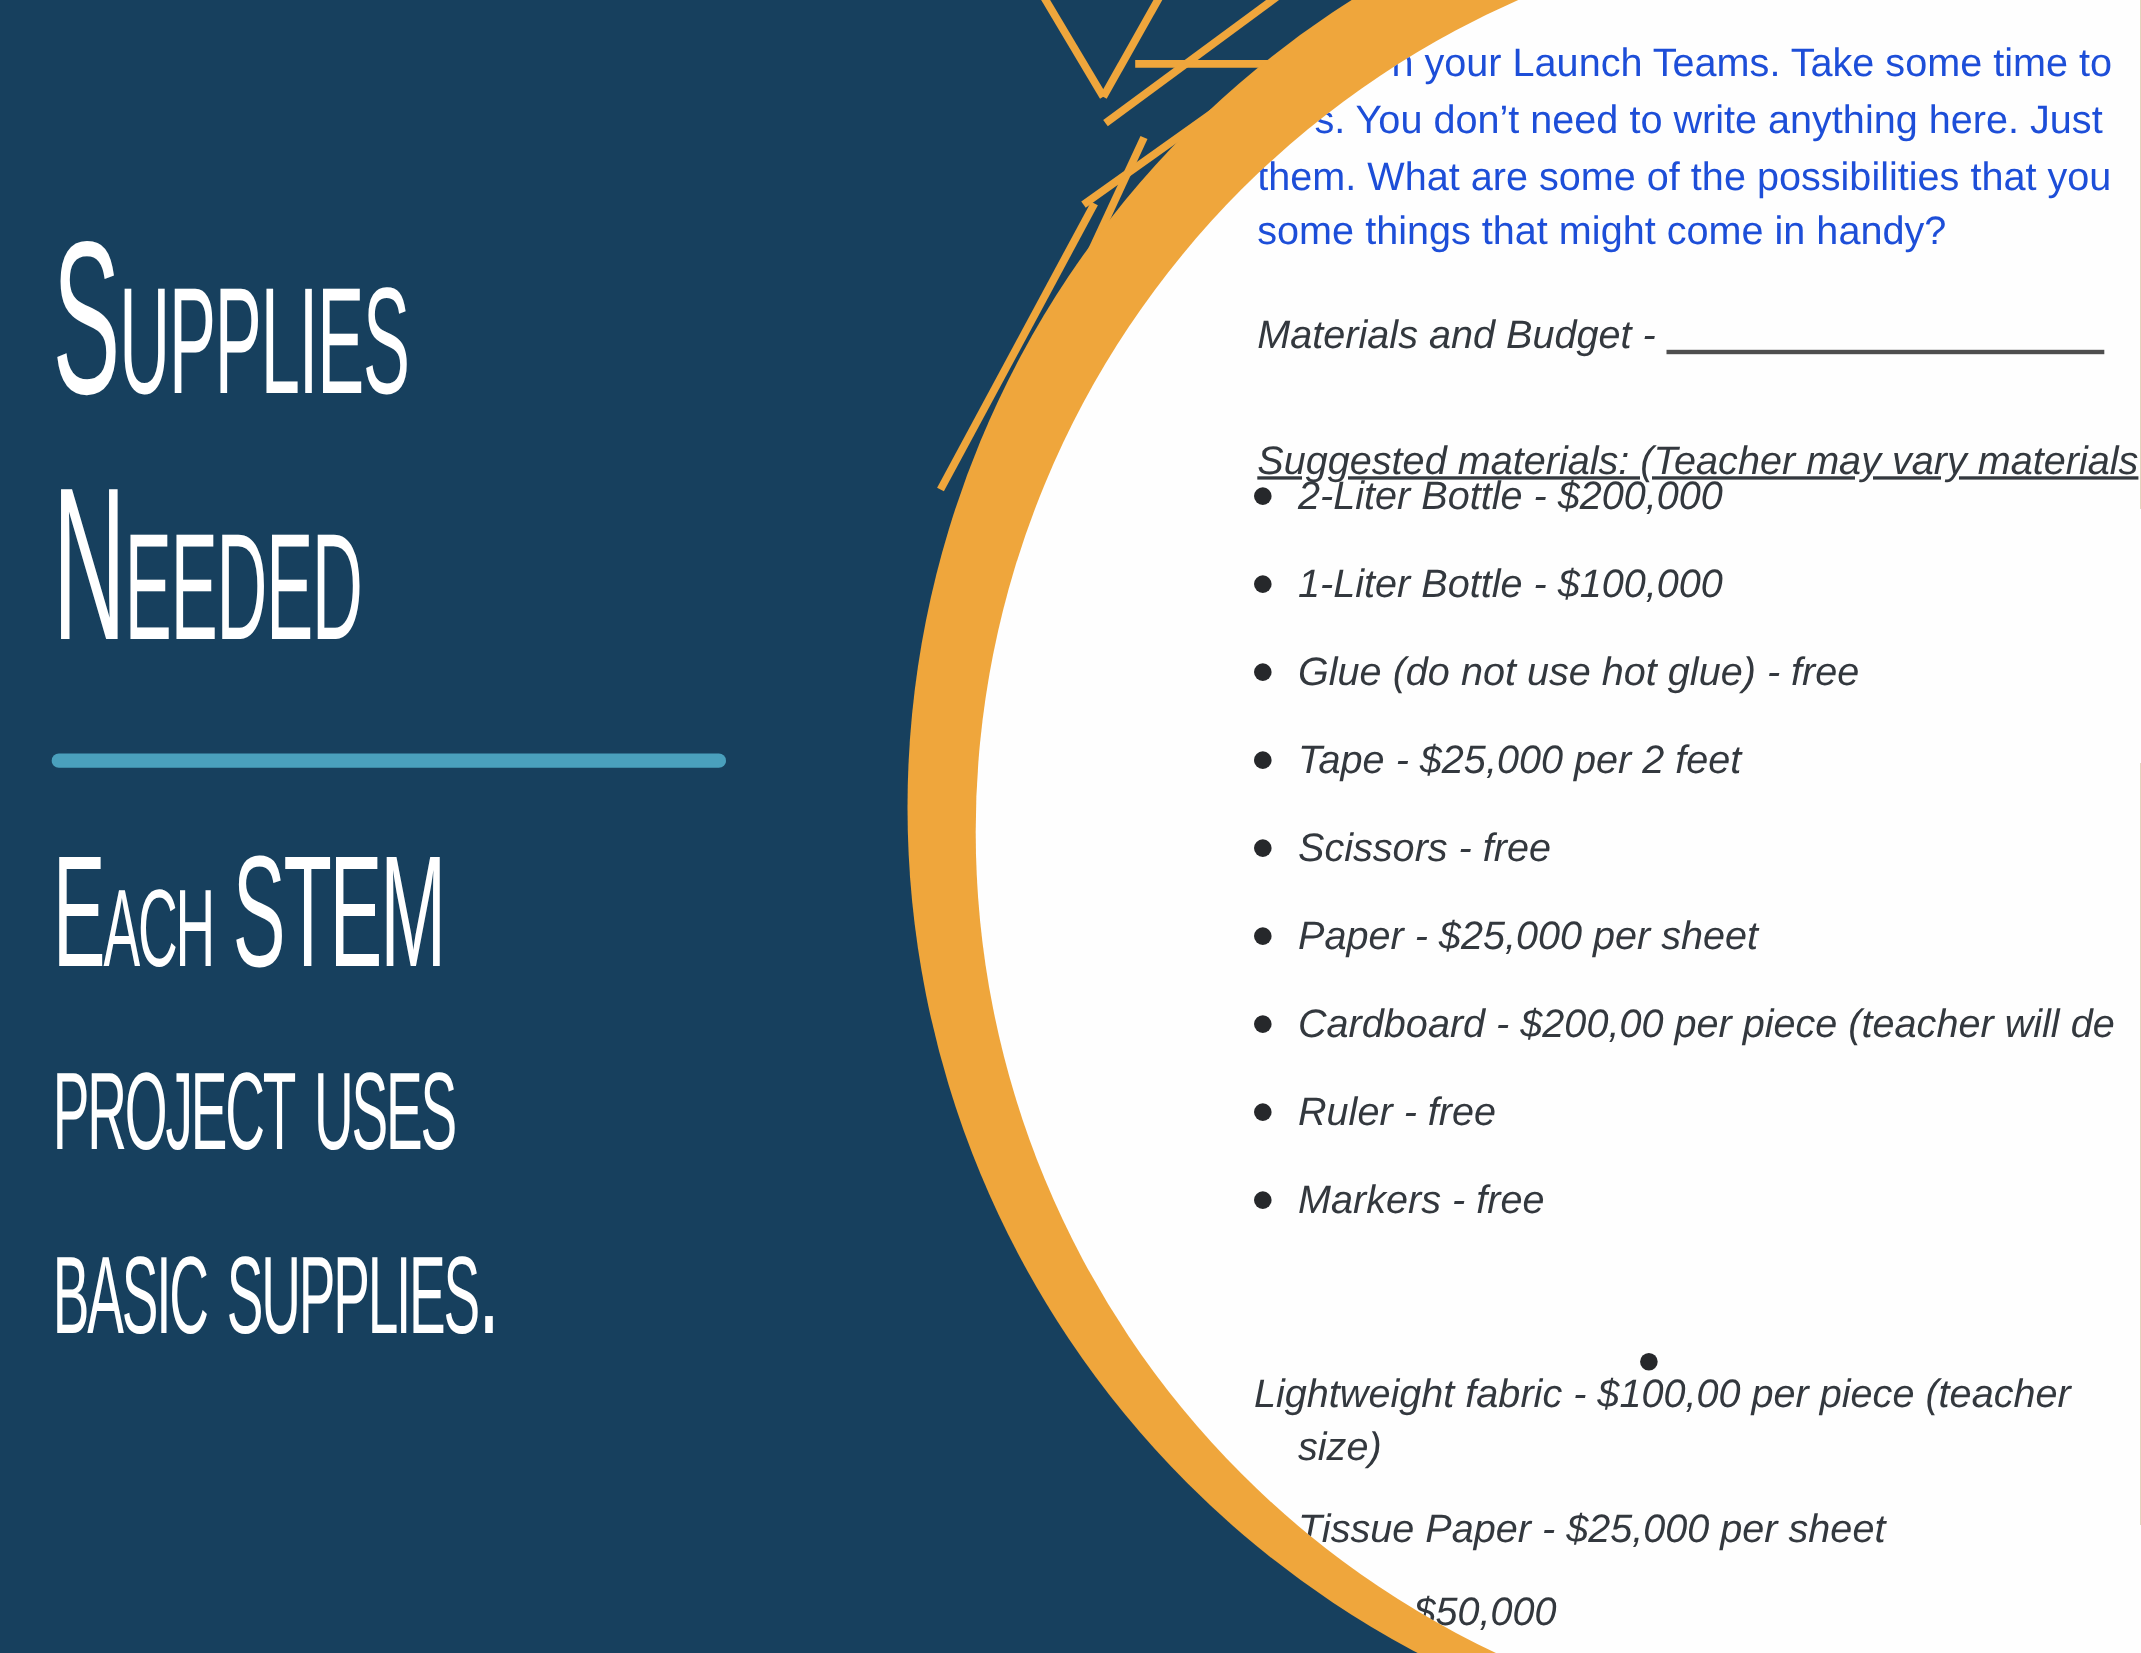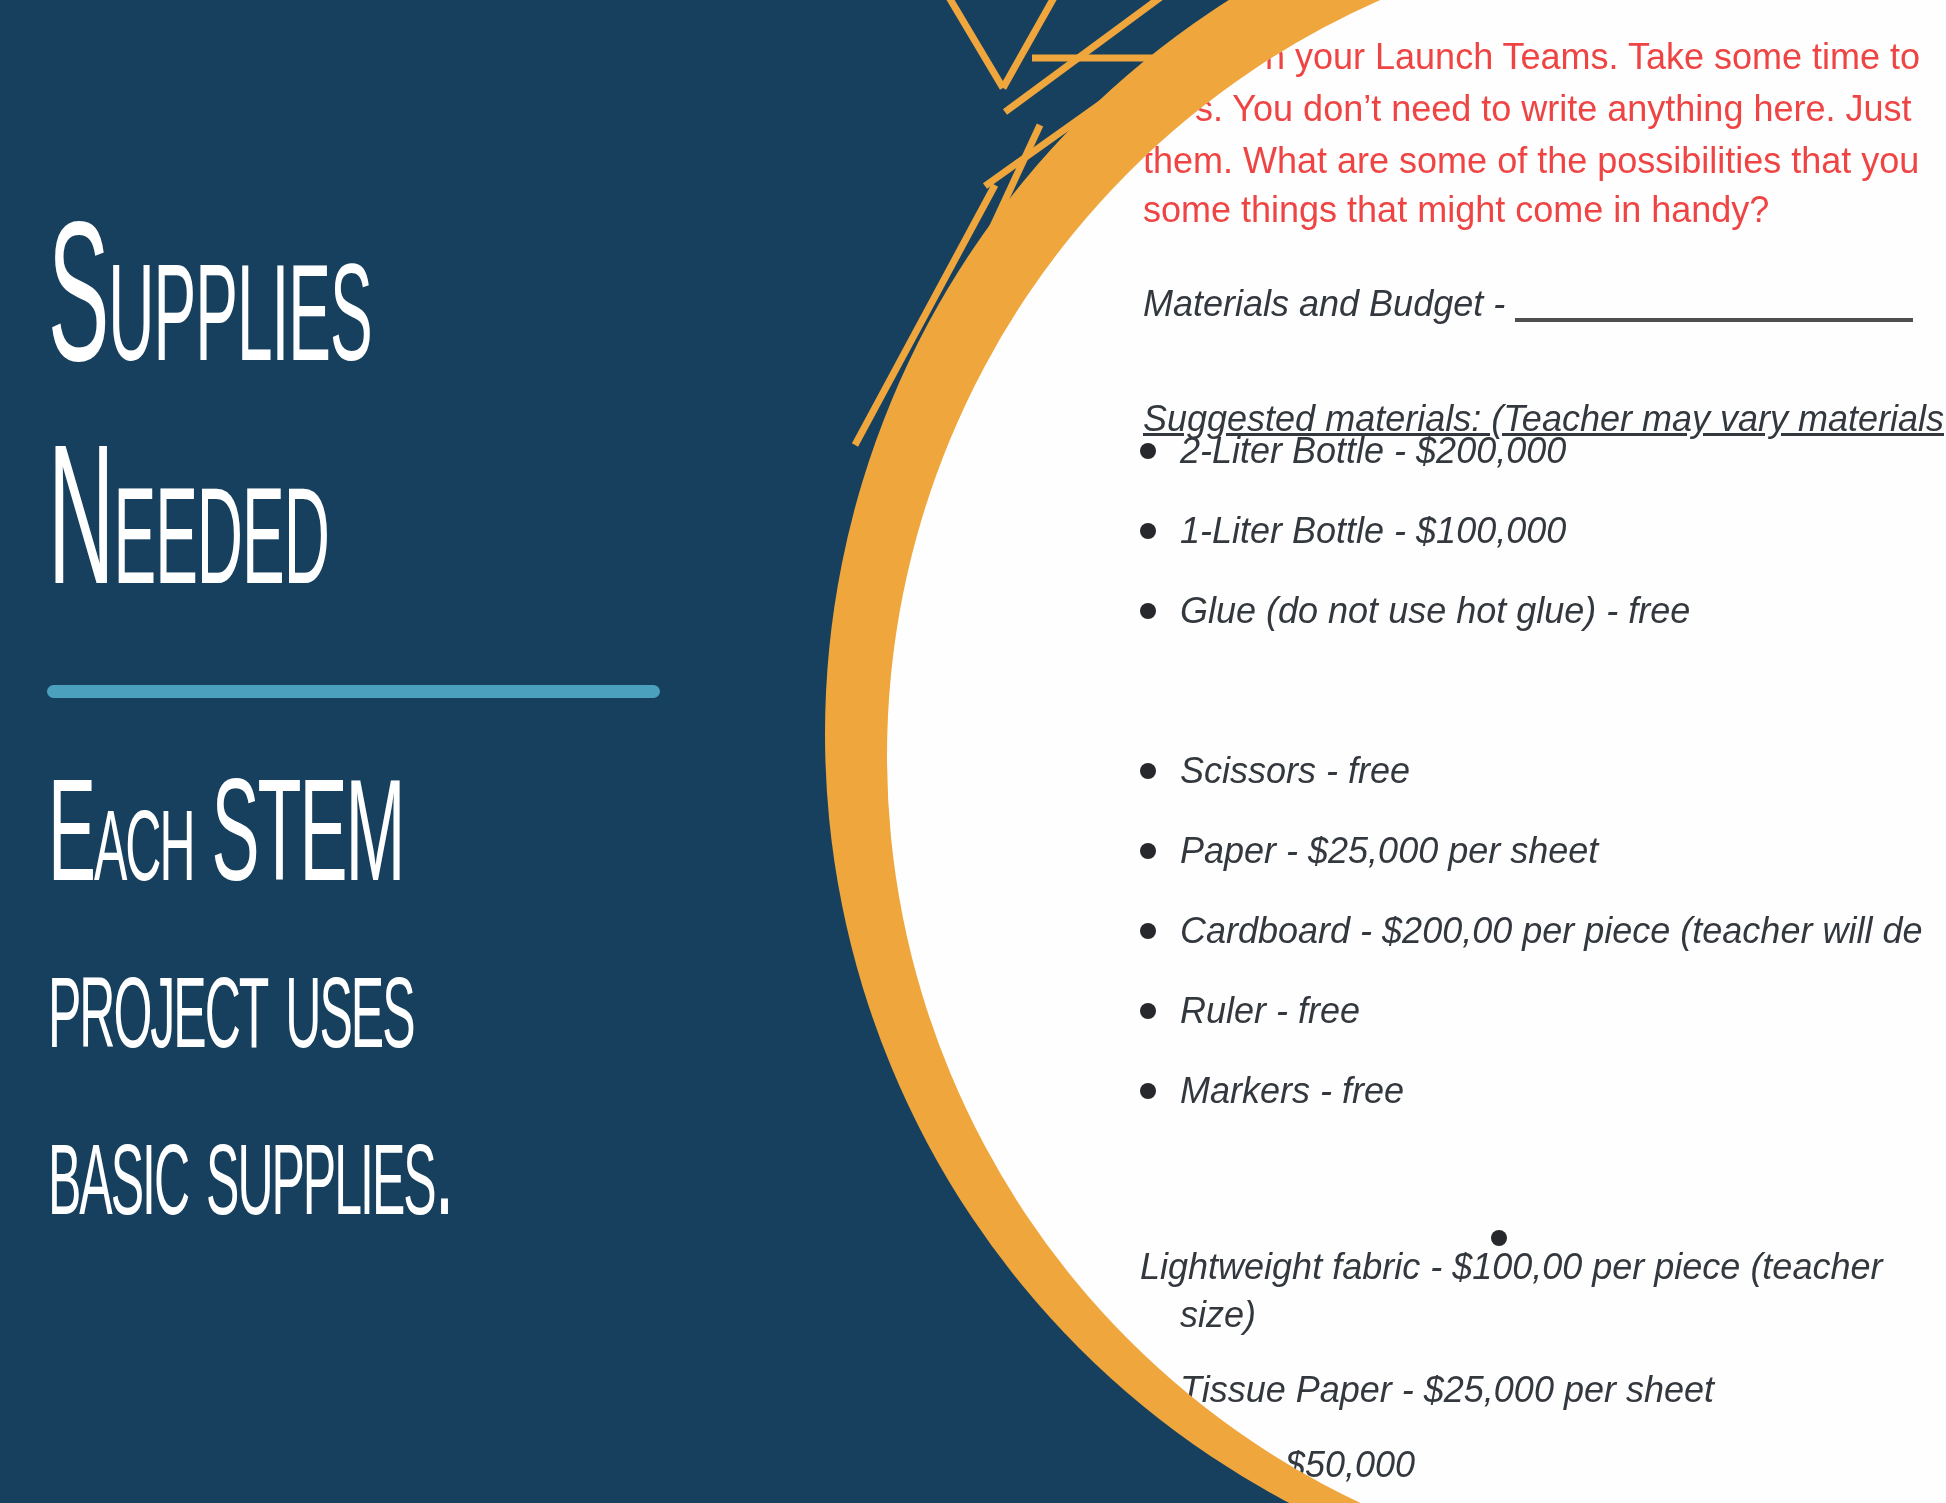--- a/index.html
+++ b/index.html
@@ -20,21 +20,21 @@
     left:825px; top:-135px; width:1738px; height:1738px;
     border-radius:50%; background:#EFA63C;
   }
   .white-circle {
     position:absolute; z-index:3;
     left:887px; top:-70px; width:1652px; height:1652px;
     border-radius:50%; background:#FEFEFE;
     overflow:hidden;
   }
   .doc-content { position:absolute; inset:0; color:#33383E; font-size:36px; }
-  .para-line { position:absolute; white-space:nowrap; color:#ef4444; }
+  .para-line { position:absolute; white-space:nowrap; color:#1d4ed8; }
   .doc-italic { font-style:italic; white-space:nowrap; }
   .doc-line { position:absolute; }
   .blank-line { position:absolute; height:4px; background:#4E4E4E; }
   .bullet-row { position:absolute; display:flex; align-items:center; white-space:nowrap; }
   .bullet-dot {
     width:16px; height:16px; border-radius:50%;
     background:#26282B; margin-right:24px; flex:0 0 auto;
   }
 
   
@@ -95,20 +95,24 @@
         <span class="doc-italic">2-Liter Bottle - $200,000</span>
       </div>
       <div class="bullet-row" style="left:253px; top:580px;">
         <span class="bullet-dot"></span>
         <span class="doc-italic">1-Liter Bottle - $100,000</span>
       </div>
       <div class="bullet-row" style="left:253px; top:660px;">
         <span class="bullet-dot"></span>
         <span class="doc-italic">Glue (do not use hot glue) - free</span>
       </div>
+      <div class="bullet-row" style="left:253px; top:740px;">
+        <span class="bullet-dot"></span>
+        <span class="doc-italic">Tape - $25,000 per 2 feet</span>
+      </div>
       <div class="bullet-row" style="left:253px; top:820px;">
         <span class="bullet-dot"></span>
         <span class="doc-italic">Scissors - free</span>
       </div>
       <div class="bullet-row" style="left:253px; top:900px;">
         <span class="bullet-dot"></span>
         <span class="doc-italic">Paper - $25,000 per sheet</span>
       </div>
       <div class="bullet-row" style="left:253px; top:980px;">
         <span class="bullet-dot"></span>

